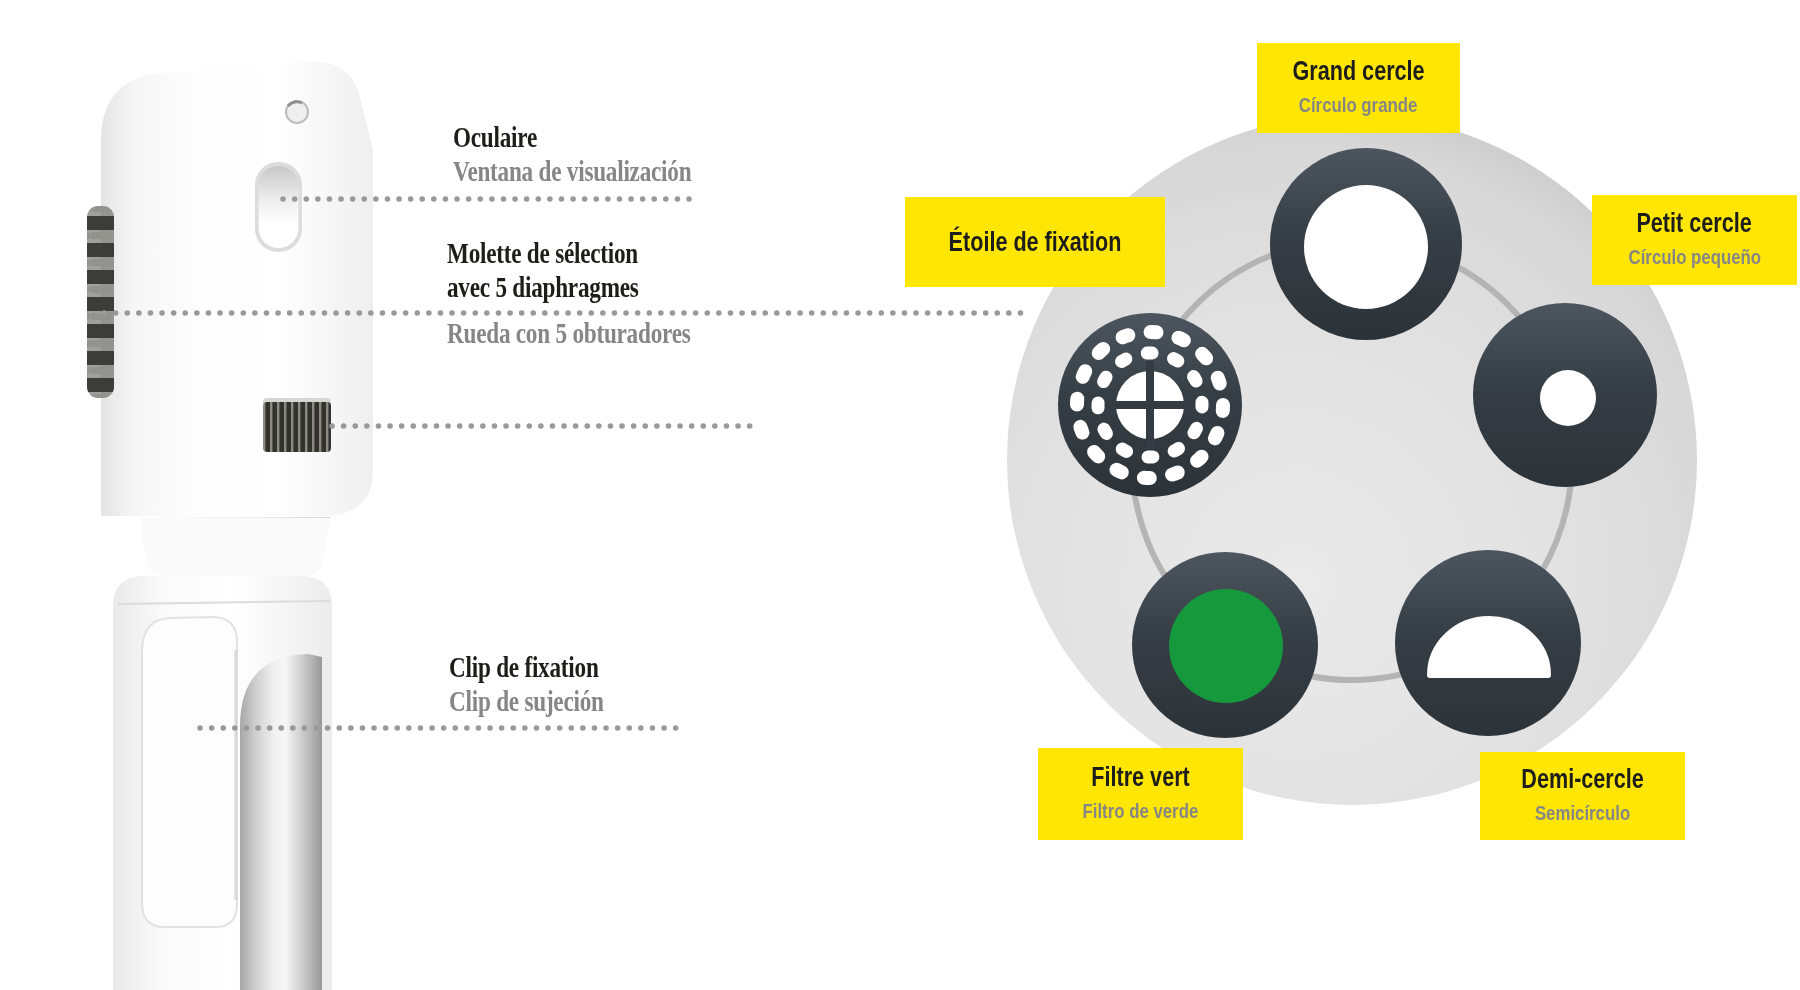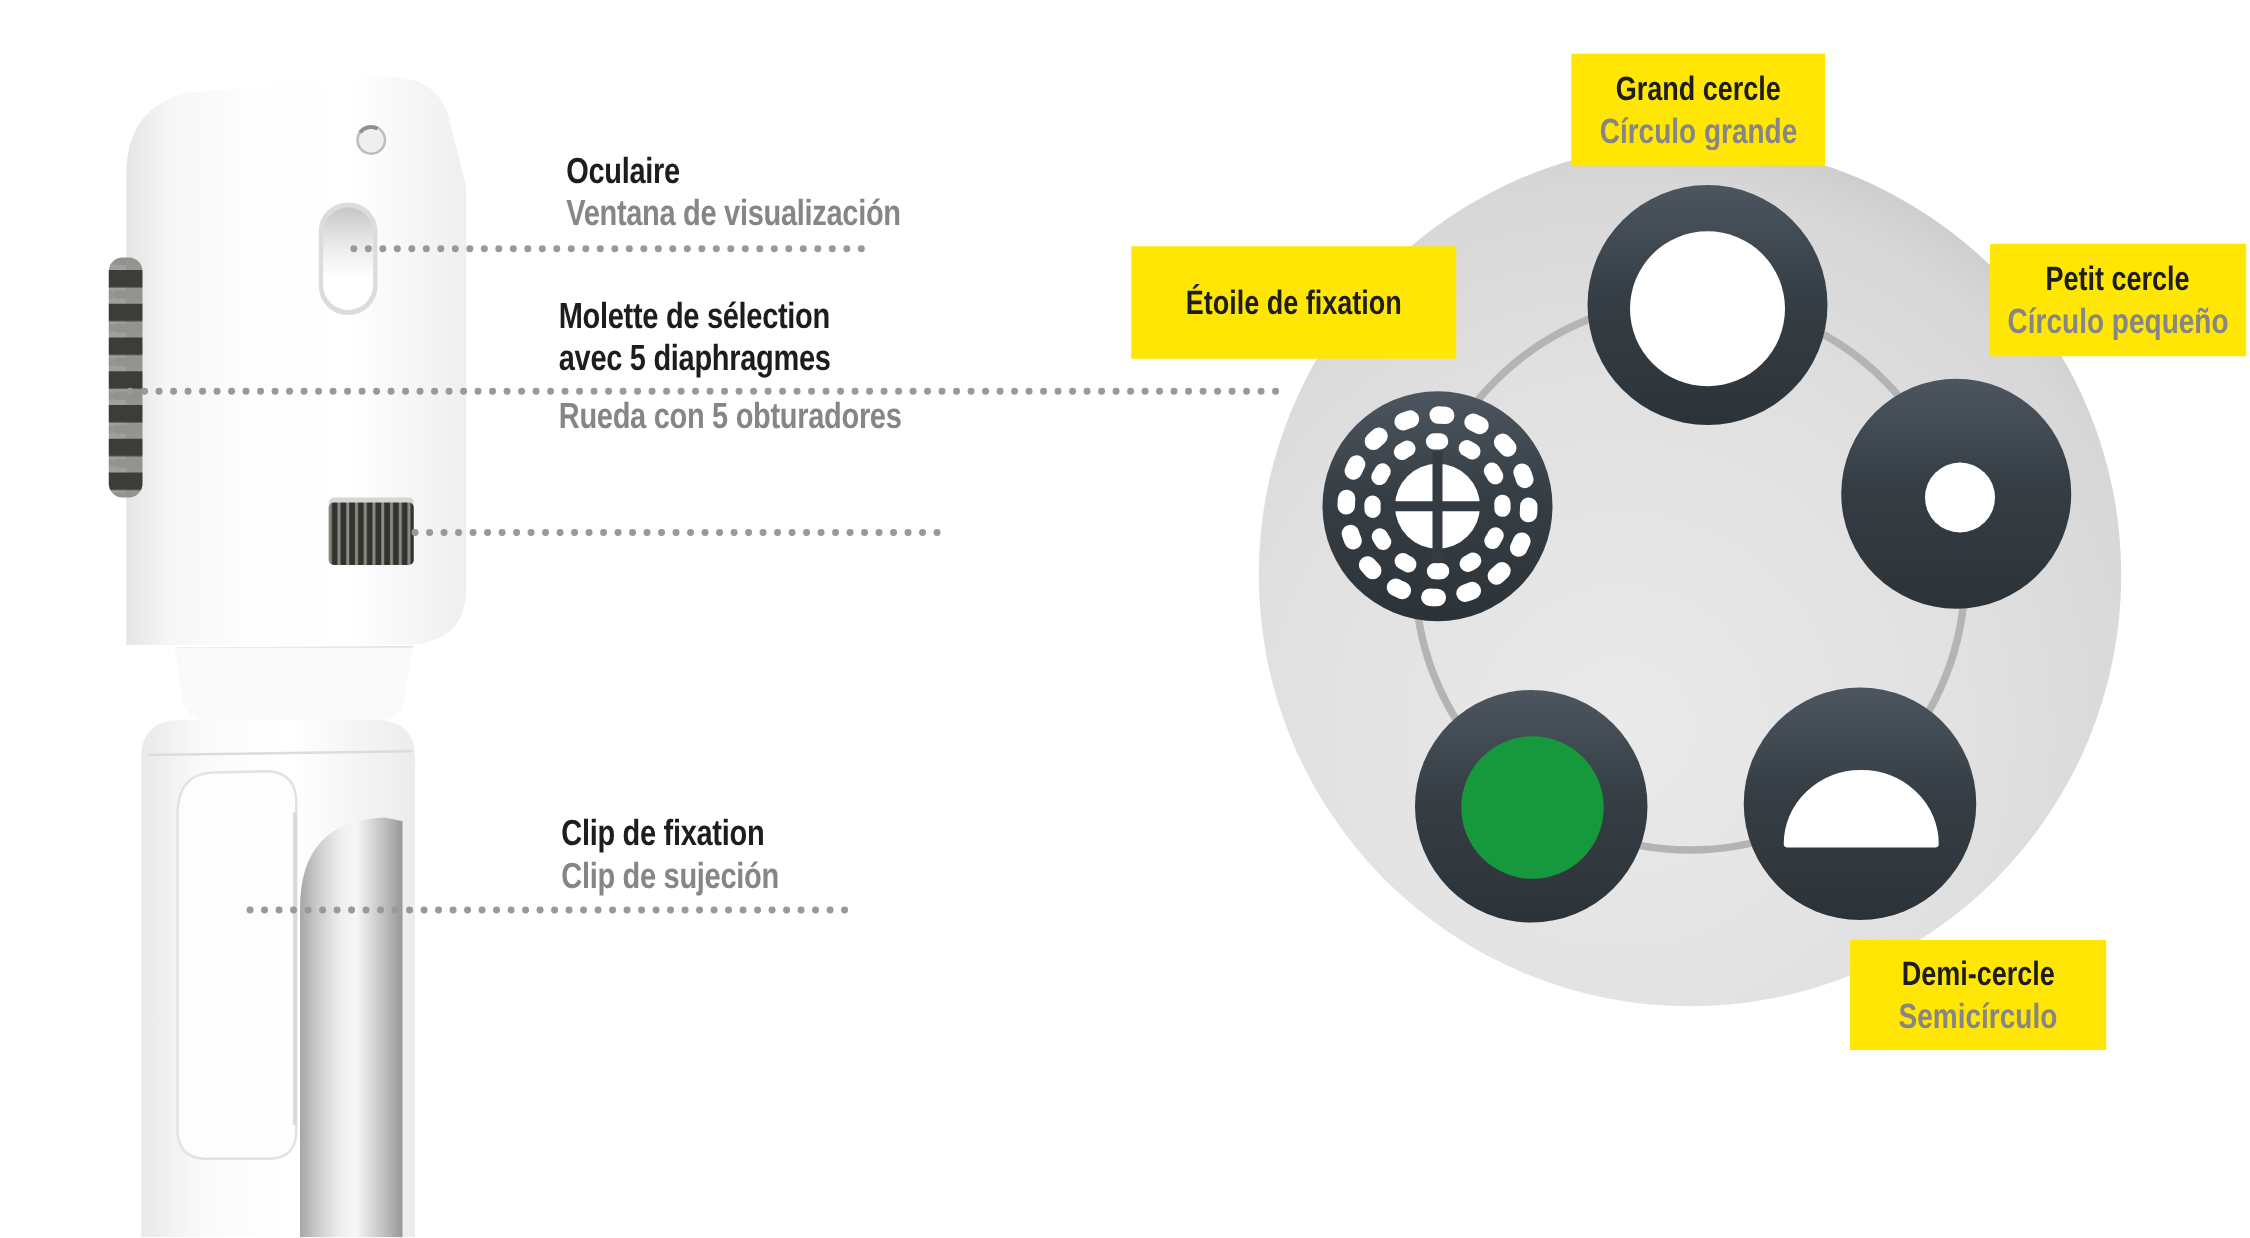--- a/index.html
+++ b/index.html
@@ -10,31 +10,31 @@
     --dark-circle:#333b41;
     --green:#16993d;
     --ring-gray:#b4b4b4;
   }
   html,body{margin:0;padding:0;background:#ffffff;}
   .page{
     position:relative;width:1800px;height:990px;overflow:hidden;background:#ffffff;
     font-family:"Liberation Sans", sans-serif;
   }
   .layer-svg{position:absolute;left:0;top:0;z-index:1;}
-  .callout{position:absolute;z-index:2;}
+  .callout{position:absolute;z-index:2;font-family:Liberation Serif, serif;}
   .callout .fr{font-weight:bold;font-size:29px;line-height:34px;color:var(--black-text);letter-spacing:-0.3px;white-space:nowrap;}
   .callout .es{font-weight:bold;font-size:29px;line-height:34px;color:var(--gray-text);letter-spacing:-0.3px;white-space:nowrap;}
   .cond{display:inline-block;transform:scaleX(0.8);transform-origin:0 50%;white-space:nowrap;}
   .tag{
     position:absolute;z-index:3;background:var(--yellow);
     display:flex;flex-direction:column;align-items:center;justify-content:center;
     text-align:left;
   }
   .tag .fr{font-weight:bold;font-size:27px;line-height:34px;color:var(--black-text);white-space:nowrap;}
-  .tag .es{font-weight:bold;font-size:28px;line-height:34px;color:var(--gray-text);white-space:nowrap;}
+  .tag .es{font-weight:bold;font-size:21px;line-height:34px;color:var(--gray-text);white-space:nowrap;}
   .tag .cond{transform-origin:50% 50%;}
 </style>
 </head>
 <body>
 
 <div class="page">
 
   <svg class="layer-svg" width="1800" height="990" viewBox="0 0 1800 990">
     <defs>
       <radialGradient id="gWheel" cx="0.42" cy="0.68" r="0.80">
@@ -178,19 +178,23 @@
 
   <div class="tag" style="left:905px;top:197px;width:260px;height:90px">
     <div class="fr"><span class="cond">Étoile de fixation</span></div>
   </div>
 
   <div class="tag" style="left:1592px;top:195px;width:205px;height:90px">
     <div class="fr"><span class="cond">Petit cercle</span></div>
     <div class="es"><span class="cond">Círculo pequeño</span></div>
   </div>
 
+  <div class="tag" style="left:1038px;top:748px;width:205px;height:92px">
+    <div class="fr"><span class="cond">Filtre vert</span></div>
+    <div class="es"><span class="cond">Filtro de verde</span></div>
+  </div>
 
   <div class="tag" style="left:1480px;top:752px;width:205px;height:88px">
     <div class="fr"><span class="cond">Demi-cercle</span></div>
     <div class="es"><span class="cond">Semicírculo</span></div>
   </div>
 
 </div>
 
 </body></html>

